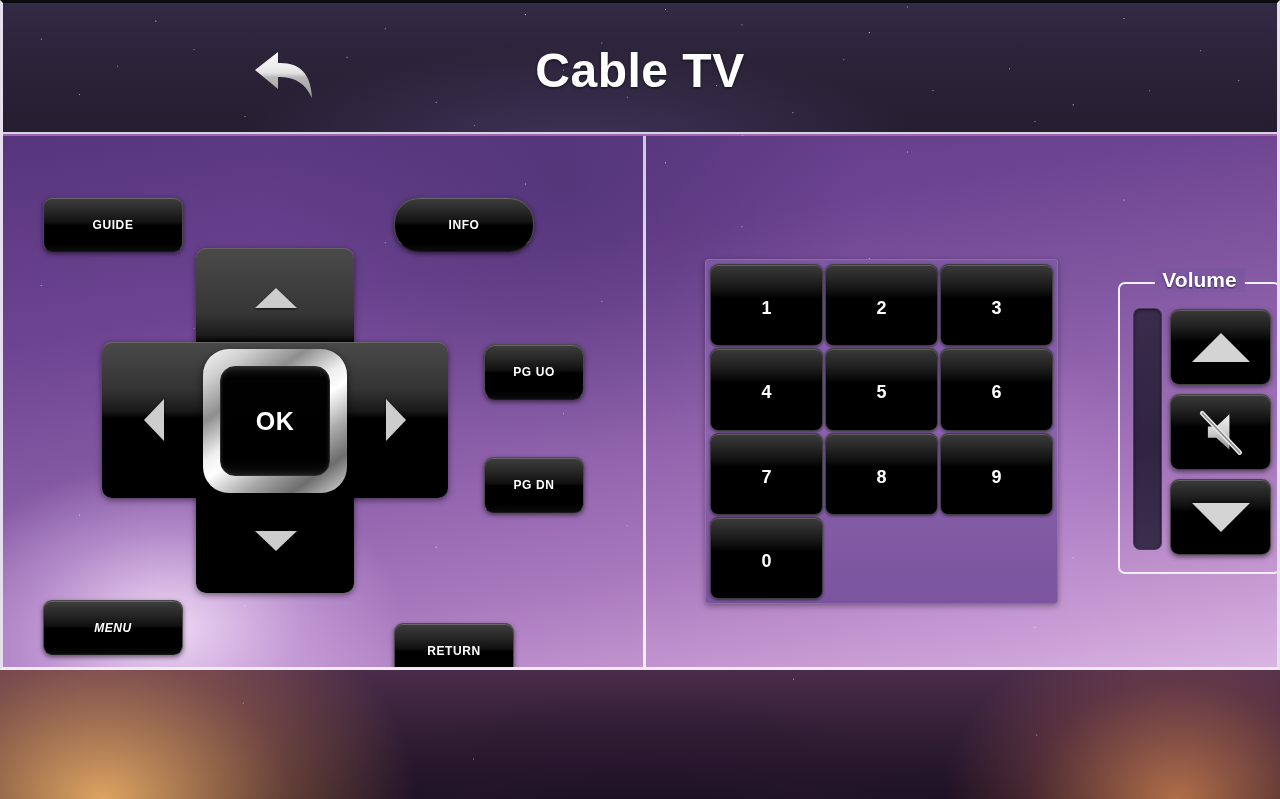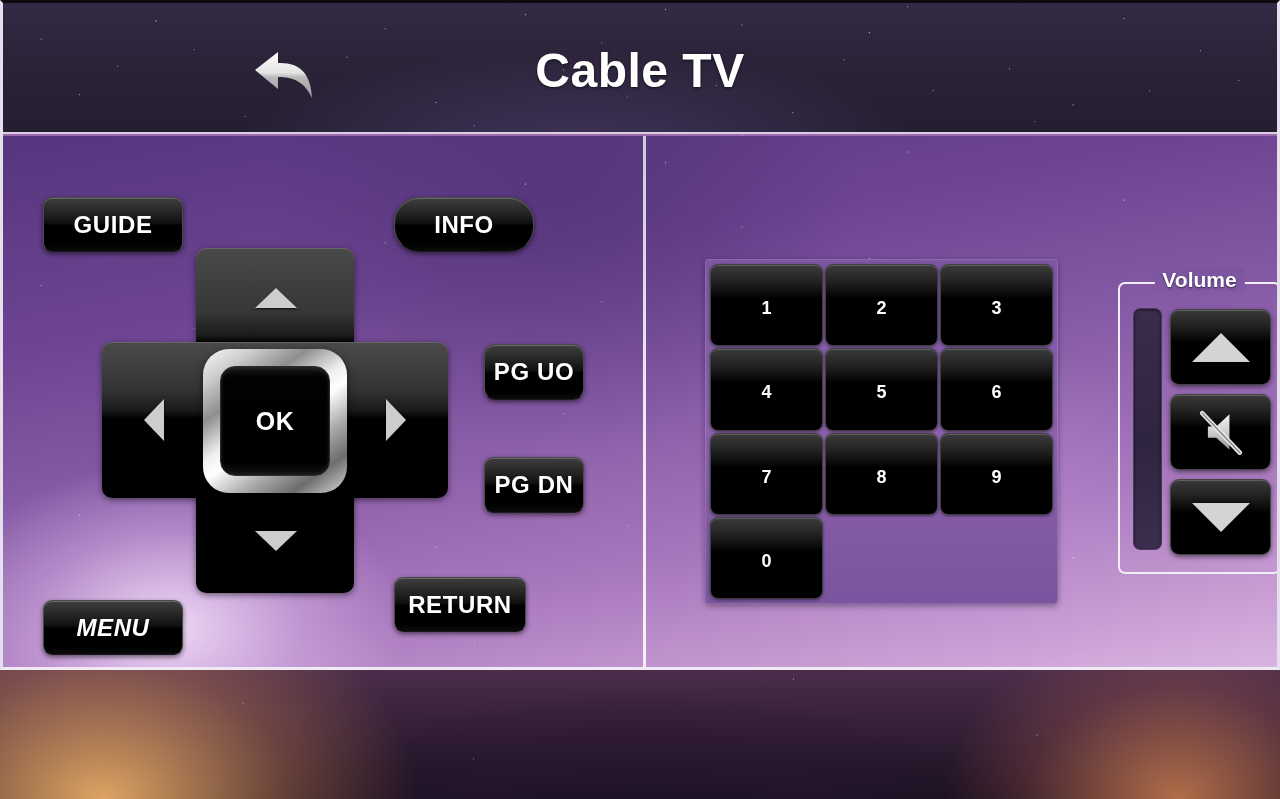--- a/index.html
+++ b/index.html
@@ -134,36 +134,36 @@
     position: absolute;
     border-radius: 9px;
     background:
       linear-gradient(180deg, #3e3e3e 0%, #242424 28%, #101010 47%, #000000 52%, #000000 86%, #0b0b0b 100%);
     border: 1px solid #4a4a4a;
     border-bottom-color: #1a1a1a;
     box-shadow:
       inset 0 1px 0 rgba(255,255,255,0.22),
       0 2px 5px rgba(0,0,0,0.55);
     color: #ffffff;
-    font-size: 24px;
+    font-size: 12px;
     font-weight: bold;
     letter-spacing: 0.6px;
     display: flex;
     align-items: center;
     justify-content: center;
     cursor: pointer;
     user-select: none;
     text-shadow: 0 1px 2px rgba(0,0,0,0.8);
   }
 
   
   #btn-guide  { left: 40px;  top: 194px; width: 140px; height: 55px; }
   #btn-info   { left: 391px; top: 194px; width: 140px; height: 55px; border-radius: 25px; }
   #btn-menu   { left: 40px;  top: 597px; width: 140px; height: 55px; font-style: italic; }
-  #btn-return { left: 391px; top: 574px; width: 132px; height: 55px; }
+  #btn-return { left: 391px; top: 620px; width: 120px; height: 55px; }
   #btn-pg-up  { left: 481px; top: 341px; width: 100px; height: 56px; border-radius: 11px; }
   #btn-pg-dn  { left: 481px; top: 454px; width: 100px; height: 56px; text-align: center; }
 
   
   #dpad {
     position: absolute;
     left: 99px; top: 245px;
     width: 306px; height: 345px;
   }
   .dpad-arm {

